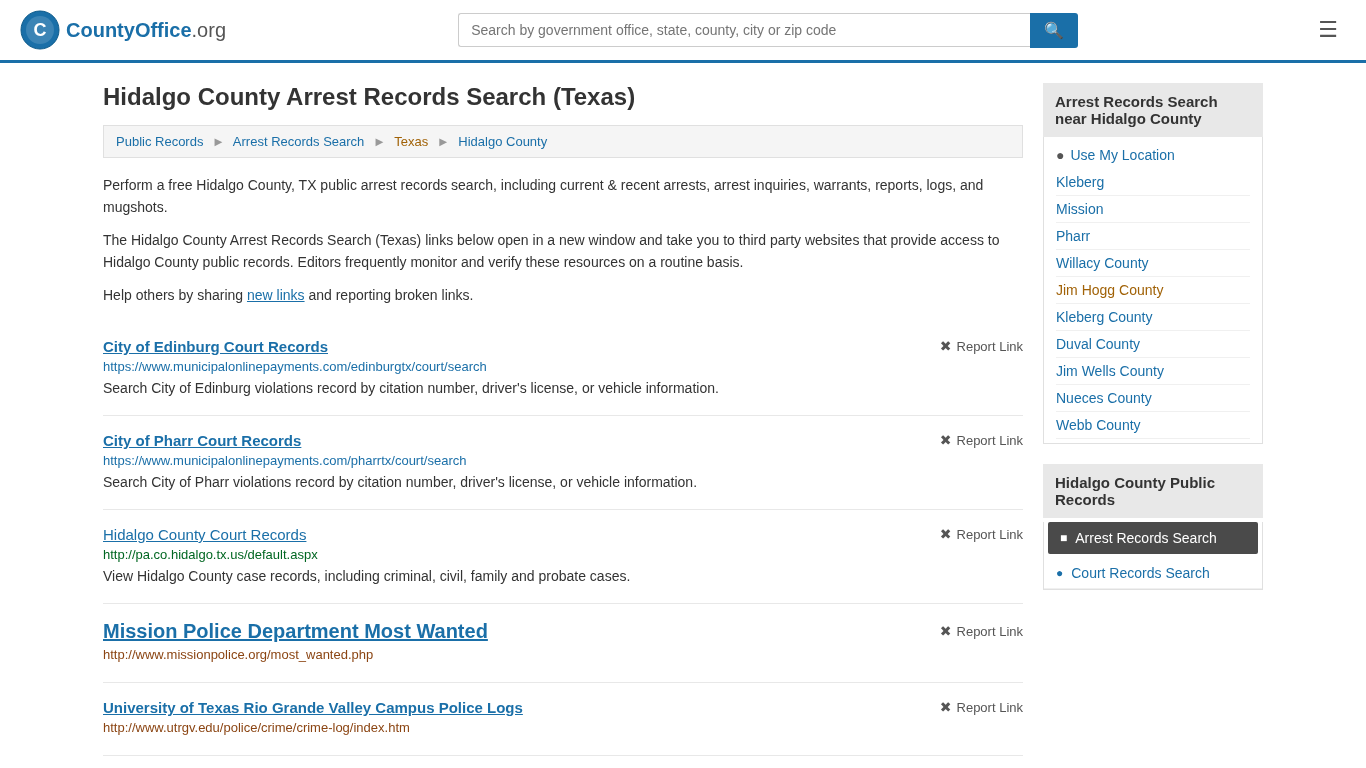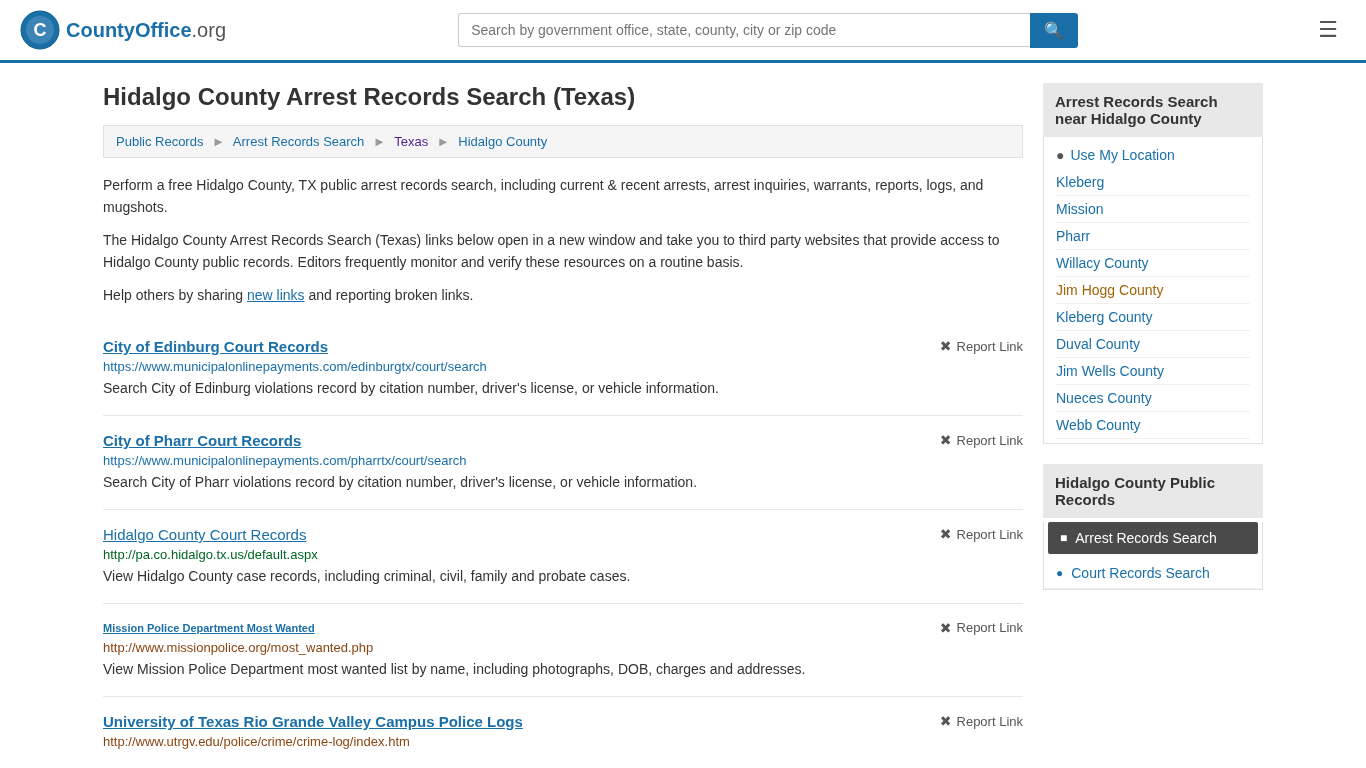--- a/index.html
+++ b/index.html
@@ -184,21 +184,21 @@
 
   <div id="content">
 
     <h1 id="page-title" style="font-size:24px;font-weight:bold;color:#333;margin-bottom:14px;">Hidalgo County Arrest Records Search (Texas)</h1>
 
     <div id="breadcrumb" style="background:#f5f5f5;padding:8px 12px;font-size:13px;color:#555;margin-bottom:16px;border:1px solid #e0e0e0;">
       <a href="#" style="color:#1a6fa8;text-decoration:none;">Public Records</a>
       <span style="margin:0 5px;color:#999;">►</span>
       <a href="#" style="color:#1a6fa8;text-decoration:none;">Arrest Records Search</a>
       <span style="margin:0 5px;color:#999;">►</span>
-      <a href="#" style="color:#4c1d95;text-decoration:none;">Texas</a>
+      <a href="#" style="color:#a16207;text-decoration:none;">Texas</a>
       <span style="margin:0 5px;color:#999;">►</span>
       <a href="#" style="color:#1a6fa8;text-decoration:none;">Hidalgo County</a>
     </div>
 
     <p class="intro-text" style="margin-bottom:10px;font-size:14px;color:#333;line-height:1.6;">Perform a free Hidalgo County, TX public arrest records search, including current &amp; recent arrests, arrest inquiries, warrants, reports, logs, and mugshots.</p>
     <p class="intro-text" style="margin-bottom:10px;font-size:14px;color:#333;line-height:1.6;">The Hidalgo County Arrest Records Search (Texas) links below open in a new window and take you to third party websites that provide access to Hidalgo County public records. Editors frequently monitor and verify these resources on a routine basis.</p>
     <p class="intro-text" style="margin-bottom:16px;font-size:14px;color:#333;line-height:1.6;">
       <span>Help others by sharing </span><a href="#" style="color:#1a6fa8;">new links</a><span> and reporting broken links.</span>
     </p>
 
@@ -231,28 +231,27 @@
       <button style="display:flex;align-items:center;gap:5px;background:none;border:none;color:#555;cursor:pointer;font-size:13px;">
         <span style="font-size:14px;">✖</span>
         Report Link
       </button>
     </div>
     <div style="font-size:13px;color:#006621;margin-bottom:4px;">http://pa.co.hidalgo.tx.us/default.aspx</div>
     <div style="font-size:14px;color:#333;line-height:1.5;">View Hidalgo County case records, including criminal, civil, family and probate cases.</div>
   </div>
         <div style="border-bottom: 1px solid rgb(232, 232, 232); padding: 16px 0px;">
     <div style="display:flex;align-items:center;justify-content:space-between;margin-bottom:4px;">
-      <a href="#" style="font-size:11px;font-weight:bold;color:#1a6fa8;text-decoration:underline;">Mission Police Department Most Wanted</a>
+      <a href="#" style="font-size:20px;font-weight:bold;color:#1a6fa8;text-decoration:underline;">Mission Police Department Most Wanted</a>
       <button style="display:flex;align-items:center;gap:5px;background:none;border:none;color:#555;cursor:pointer;font-size:13px;">
         <span style="font-size:14px;">✖</span>
         Report Link
       </button>
     </div>
     <div style="font-size:13px;color:#8b4513;margin-bottom:4px;">http://www.missionpolice.org/most_wanted.php</div>
-    <div style="font-size:14px;color:#333;line-height:1.5;">View Mission Police Department most wanted list by name, including photographs, DOB, charges and addresses.</div>
   </div>
         <div style="border-bottom: 1px solid rgb(232, 232, 232); padding: 16px 0px;">
     <div style="display:flex;align-items:center;justify-content:space-between;margin-bottom:4px;">
       <a href="#" style="font-size:15px;font-weight:bold;color:#1a6fa8;text-decoration:underline;">University of Texas Rio Grande Valley Campus Police Logs</a>
       <button style="display:flex;align-items:center;gap:5px;background:none;border:none;color:#555;cursor:pointer;font-size:13px;">
         <span style="font-size:14px;">✖</span>
         Report Link
       </button>
     </div>
     <div style="font-size:13px;color:#8b4513;margin-bottom:4px;">http://www.utrgv.edu/police/crime/crime-log/index.htm</div>

